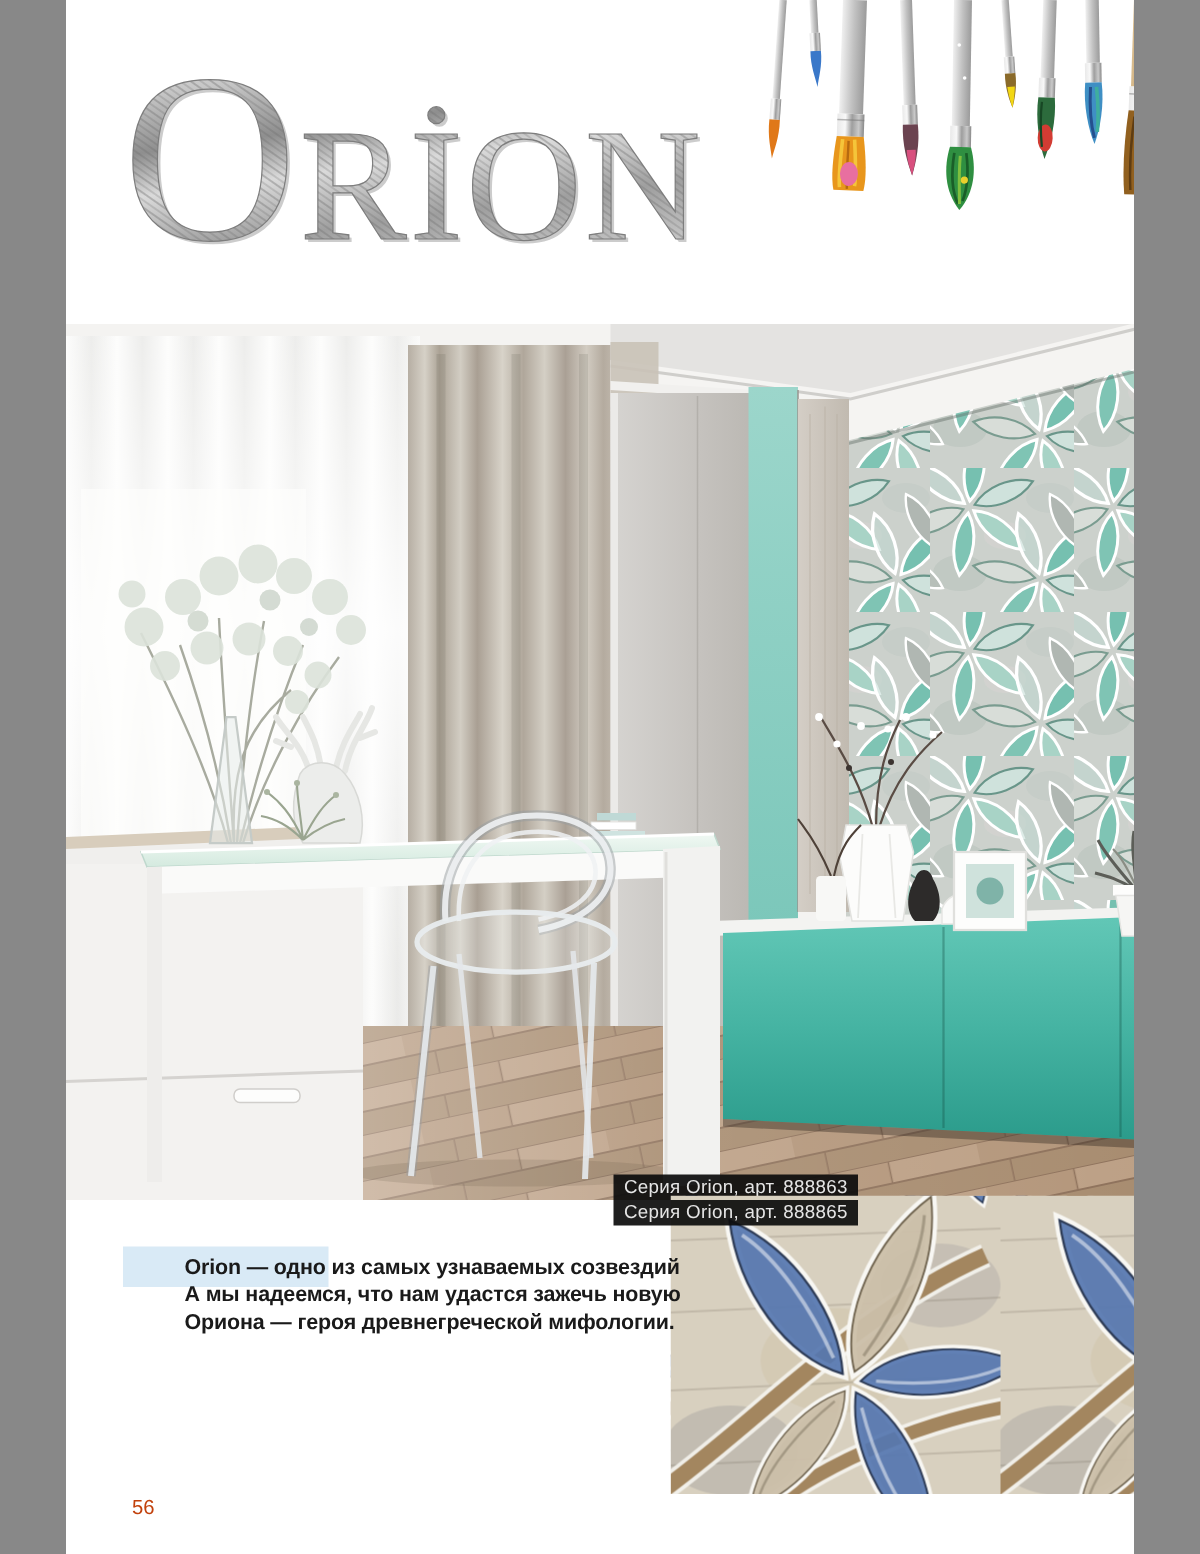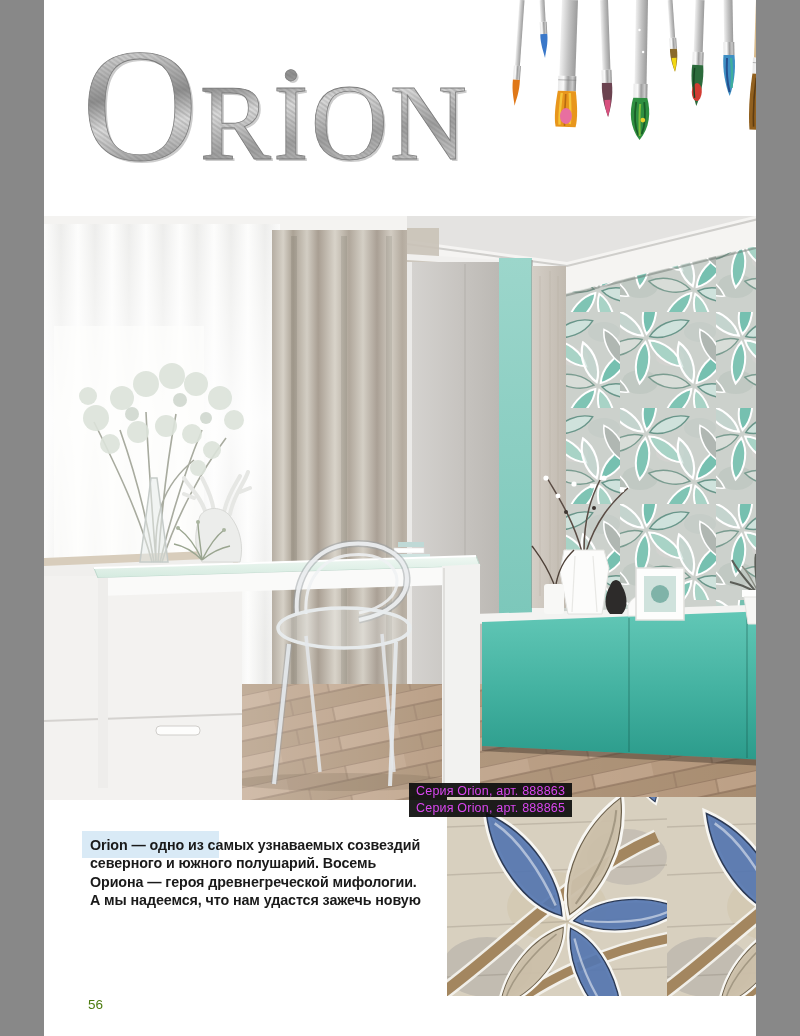--- a/index.html
+++ b/index.html
@@ -3,29 +3,29 @@
 <meta charset="utf-8">
 <style>
   html,body{margin:0;padding:0;background:#888;}
   .page{width:712px;height:1036px;position:relative;background:#ffffff;overflow:hidden;
         font-family:"Liberation Sans",sans-serif;margin:0 auto;}
   .logo{position:absolute;left:34px;top:36px;width:396px;height:140px;}
   .brushes{position:absolute;left:460px;top:0;width:340px;height:148px;}
   .hero{position:absolute;left:0;top:216px;width:800px;height:584px;}
   .sample{position:absolute;left:363px;top:797px;width:437px;height:199px;padding-left:40px;}
   .hero svg,.sample svg,.logo svg,.brushes svg{display:block;}
-  .caption{position:absolute;background:rgba(12,12,12,0.92);color:#d946ef;font-size:12.5px;
+  .caption{position:absolute;background:rgba(12,12,12,0.92);color:#e5e5e5;font-size:12.5px;
            line-height:17px;height:17px;padding:0 7px;white-space:nowrap;letter-spacing:0.2px;}
   .hero .caption{left:365px;top:567px;}
   .sample .caption{left:2px;top:3px;}
   .hl{position:absolute;left:38px;top:831px;width:137px;height:27px;background:#d9eaf6;z-index:1;}
   .para{position:absolute;left:46px;top:836px;width:330px;z-index:2;font-weight:bold;
         font-size:14.3px;line-height:18.4px;color:#1a1a1a;letter-spacing:-0.1px;}
-  .para .line{white-space:nowrap;}
-  .pageno{position:absolute;left:44px;top:997px;font-size:13.5px;color:#4d7c0f;}
+  .para .line{white-space:nowrap;margin-left:33px;}
+  .pageno{position:absolute;left:44px;top:997px;font-size:13.5px;color:#c2410c;}
 </style>
 </head>
 <body>
 
 <div class="page">
 
   <div class="logo">
     <svg width="396" height="140" viewBox="0 0 400 140">
       <defs>
         <linearGradient id="lg-metal" x1="0" y1="0" x2="0.3" y2="1">
@@ -390,23 +390,22 @@
           <circle cx="180" cy="314" r="2" fill="#aab5a0"></circle>
           <circle cx="154" cy="306" r="2" fill="#aab5a0"></circle>
       </g>
     </svg>
     <div class="caption">Серия Orion, арт. 888863</div>
   </div>
 
   <div class="hl"></div>
   <div class="para">
     <div class="line">Orion — одно из самых узнаваемых созвездий</div>
-    <div class="line">северного и южного полушарий. Восемь</div>
+    <div class="line">А мы надеемся, что нам удастся зажечь новую</div>
     <div class="line">Ориона — героя древнегреческой мифологии.</div>
-    <div class="line">А мы надеемся, что нам удастся зажечь новую</div>
   </div>
 
   <div class="sample">
     <svg width="437" height="199" viewBox="0 0 437 199">
       <defs>
         <g id="s-leaf">
           <path d="M0,-8 C22,-38 30,-90 8,-135 C-18,-95 -22,-40 0,-8 Z" fill="none" stroke="#f8f7f3" stroke-width="7"></path>
           <path d="M0,-8 C22,-38 30,-90 8,-135 C-18,-95 -22,-40 0,-8 Z" fill="#5577b0" fill-opacity="0.92" stroke="#2c3a55" stroke-width="1.5"></path>
           <path d="M2,-20 C12,-55 16,-95 8,-122" stroke="rgba(255,255,255,0.5)" stroke-width="2.5" fill="none"></path>
         </g>

